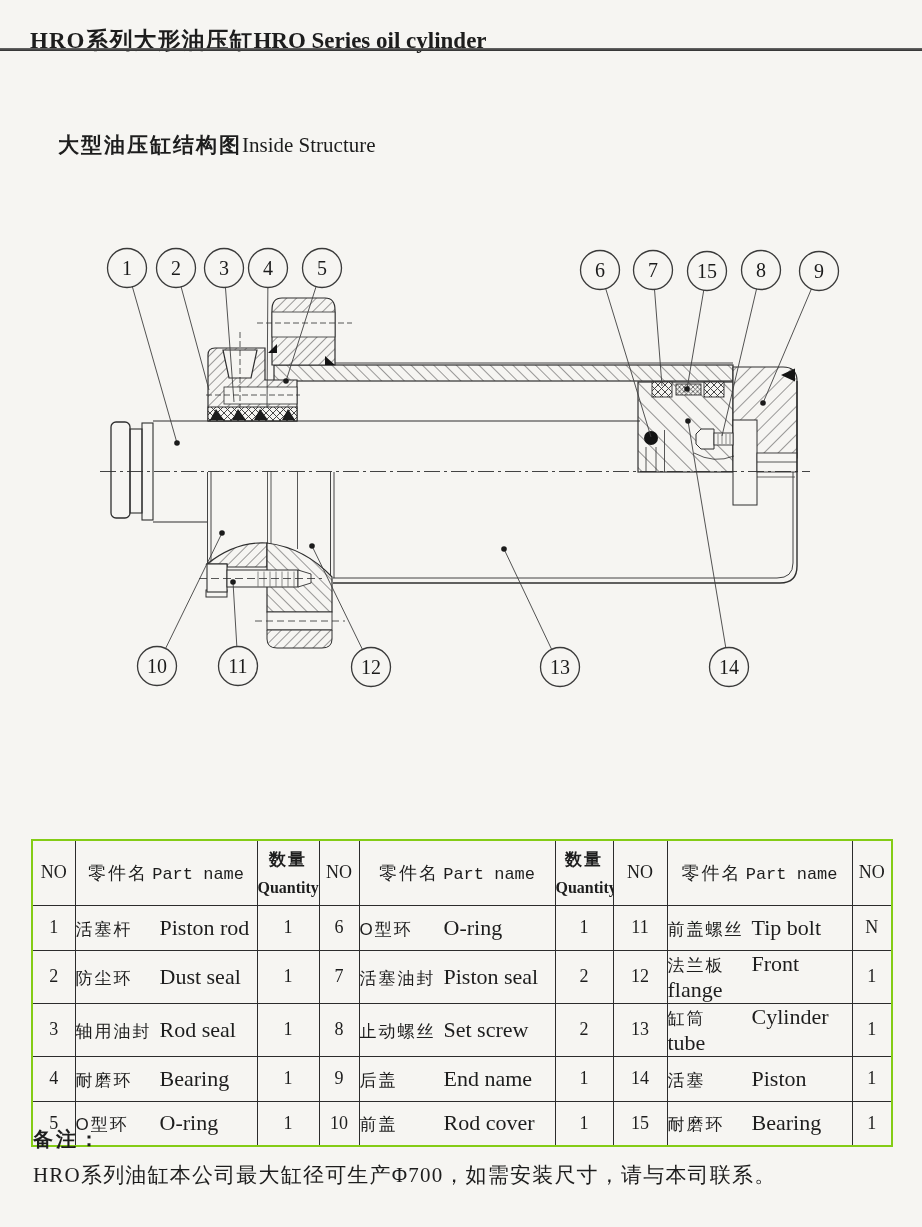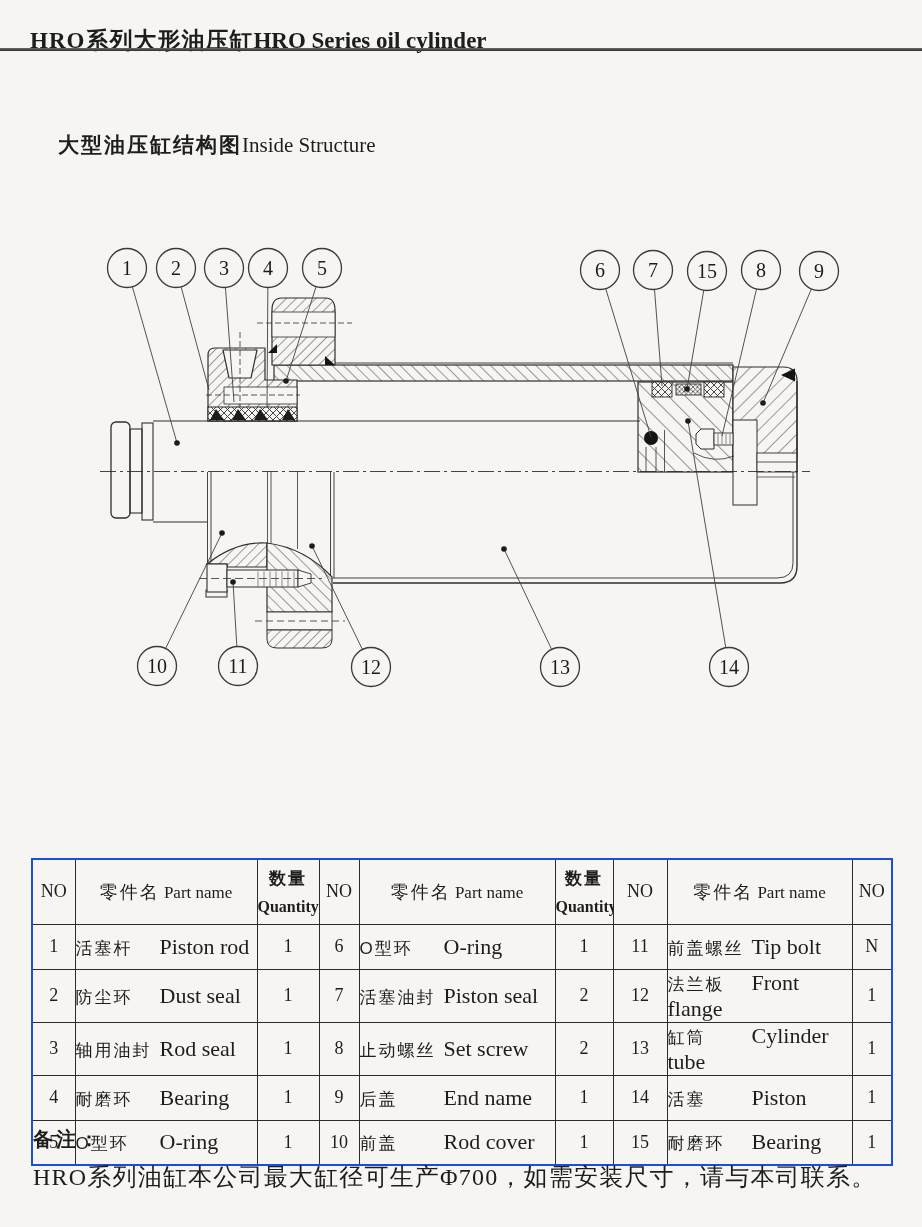--- a/index.html
+++ b/index.html
@@ -19,41 +19,41 @@
   .subtitle{position:absolute;left:58px;top:131px;display:flex;align-items:baseline;}
   .subtitle .zh{font-size:21px;font-weight:600;letter-spacing:2px;}
   .subtitle .en{font-size:21px;font-weight:500;}
   
   svg.diagram{position:absolute;left:0;top:0;}
   .cballoon{fill:#f6f5f2;stroke:#3a3a3a;stroke-width:1.3;}
   .cnum{font-family:"Liberation Serif","DejaVu Serif",serif;font-size:20px;fill:#1b1b1b;text-anchor:middle;}
   .leader{stroke:#3f3f3f;stroke-width:0.9;}
   .ldot{fill:#1b1b1b;}
   
-  table.parts{position:absolute;left:31px;top:858px;width:860px;
+  table.parts{position:absolute;left:31px;top:839px;width:860px;
     border-collapse:collapse;table-layout:fixed;background:transparent;
-    border:2px solid #1d4ed8;}
+    border:2px solid #84cc16;}
   table.parts th,table.parts td{border:1.2px solid #2c2c2c;padding:0;overflow:hidden;}
   table.parts thead tr{height:65px;}
   table.parts tbody tr{height:45px;}
   .th-no{font-size:18px;font-weight:500;text-align:center;}
   .th-part{font-size:17px;font-weight:500;text-align:center;}
   .th-part .hzh{letter-spacing:2px;font-size:18px;font-family:Liberation Mono, monospace;}
-  .th-part .hen{font-size:17px;}
+  .th-part .hen{font-size:17px;font-family:Liberation Mono, monospace;}
   .th-qty{text-align:center;font-weight:700;}
   .th-qty .hzh{font-size:17px;letter-spacing:2px;}
   .th-qty .hen2{font-size:16px;margin-top:8px;}
   .td-num{text-align:center;font-size:18px;}
   .td-part{padding-left:13px;}
   .td-part .pzh{display:inline-block;min-width:84px;font-size:17px;letter-spacing:2px;
     font-family:"Liberation Sans","DejaVu Sans",sans-serif;}
   .td-part .pen{font-size:22px;}
   
   .note-label{position:absolute;left:33px;top:1126px;font-size:20px;font-weight:700;letter-spacing:3px;}
-  .note-line{position:absolute;left:33px;top:1161px;width:870px;font-size:24px;letter-spacing:1.2px;}
+  .note-line{position:absolute;left:33px;top:1161px;width:870px;font-size:21px;letter-spacing:1.2px;}
 </style>
 </head>
 <body>
 
 <div class="hdr">
   <span class="zh">HRO系列大形油压缸</span>
   <span class="en">HRO Series oil cylinder</span>
 </div>
 <div class="hdr-rule"></div>
 

